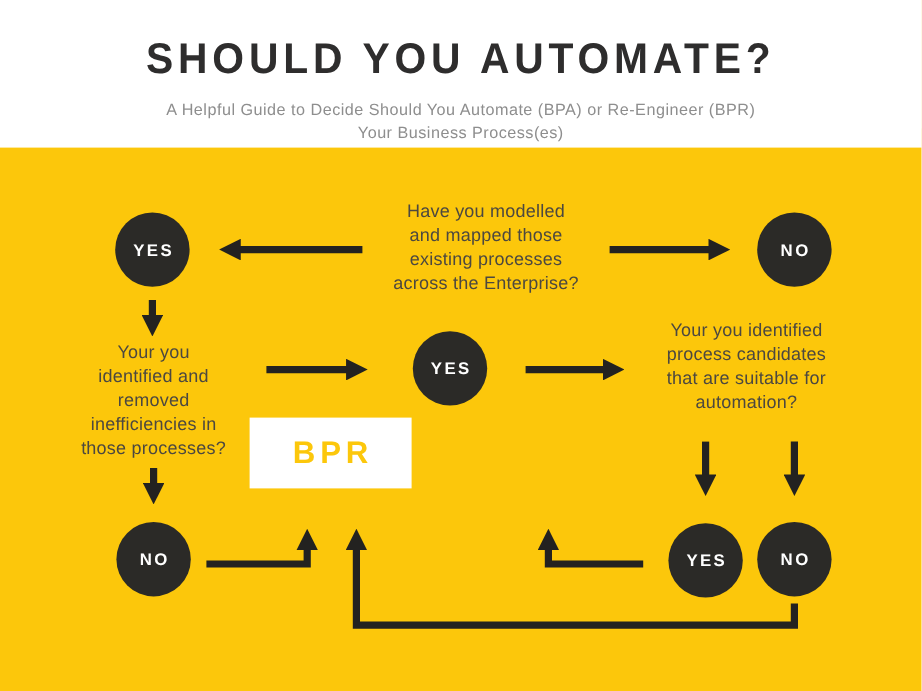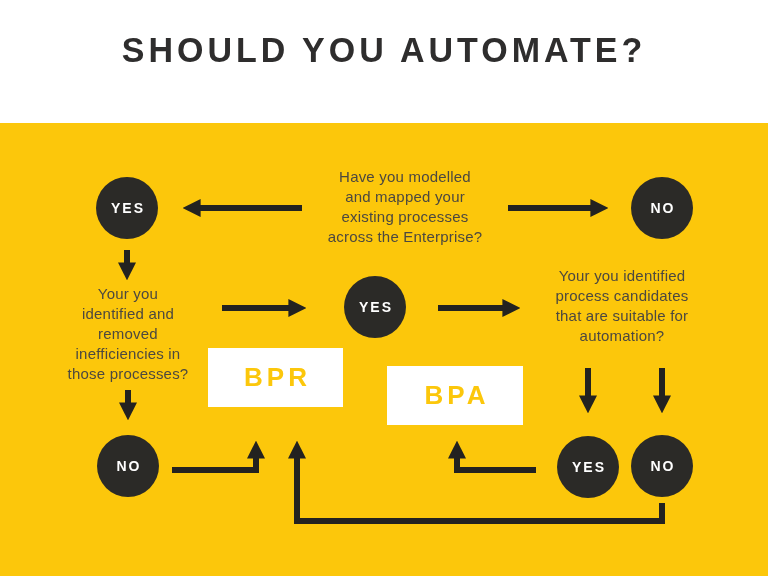--- a/index.html
+++ b/index.html
@@ -37,20 +37,22 @@
   .outcome{position:absolute;background:var(--white);display:flex;align-items:center;justify-content:center;
            color:var(--yellow);font-weight:bold;font-size:26px;letter-spacing:4px;text-indent:4px;}
 </style>
 </head>
 <body>
 
 <div class="poster">
 
   <div class="header">
     <div class="title">SHOULD YOU AUTOMATE?</div>
+    <div class="subtitle">A Helpful Guide to Decide Should You Automate (BPA) or Re-Engineer (BPR)
+Your Business Process(es)</div>
   </div>
 
   <div class="canvas"></div>
 
   <svg class="arrows" viewBox="0 0 768 576">
     <defs>
       <marker id="ah" viewBox="0 0 10 10" refX="2" refY="5" markerWidth="3" markerHeight="3" orient="auto">
         <path d="M0,0 L10,5 L0,10 Z" fill="#232220"></path>
       </marker>
     </defs>
@@ -63,36 +65,35 @@
       <path d="M128,390 L128,406" marker-end="url(#ah)"></path>
       <path d="M588,368 L588,399" marker-end="url(#ah)"></path>
       <path d="M662,368 L662,399" marker-end="url(#ah)"></path>
       <path d="M172,470 L256,470 L256,455" marker-end="url(#ah)"></path>
       <path d="M536,470 L457,470 L457,455" marker-end="url(#ah)"></path>
       <path d="M662,503 L662,521 L297,521 L297,455" marker-end="url(#ah)"></path>
     </g>
   </svg>
 
   <div class="qblock" style="left:295px;top:167px;width:220px;">Have you modelled
-and mapped your
+and mapped those
 existing processes
 across the Enterprise?</div>
   <div class="qblock" style="left:38px;top:284px;width:180px;">Your you
 identified and
 removed
 inefficiencies in
 those processes?</div>
   <div class="qblock" style="left:522px;top:266px;width:200px;">Your you identified
 process candidates
 that are suitable for
 automation?</div>
 
   <div class="node" style="left:96px;top:177px;">YES</div>
   <div class="node" style="left:631px;top:177px;">NO</div>
   <div class="node" style="left:344px;top:276px;">YES</div>
   <div class="node" style="left:97px;top:435px;">NO</div>
   <div class="node" style="left:557px;top:436px;">YES</div>
   <div class="node" style="left:631px;top:435px;">NO</div>
 
   <div class="outcome" style="left:208px;top:348px;width:135px;height:59px;">BPR</div>
-  <div class="outcome" style="left:387px;top:366px;width:136px;height:59px;">BPA</div>
 
 </div>
 
 </body></html>

